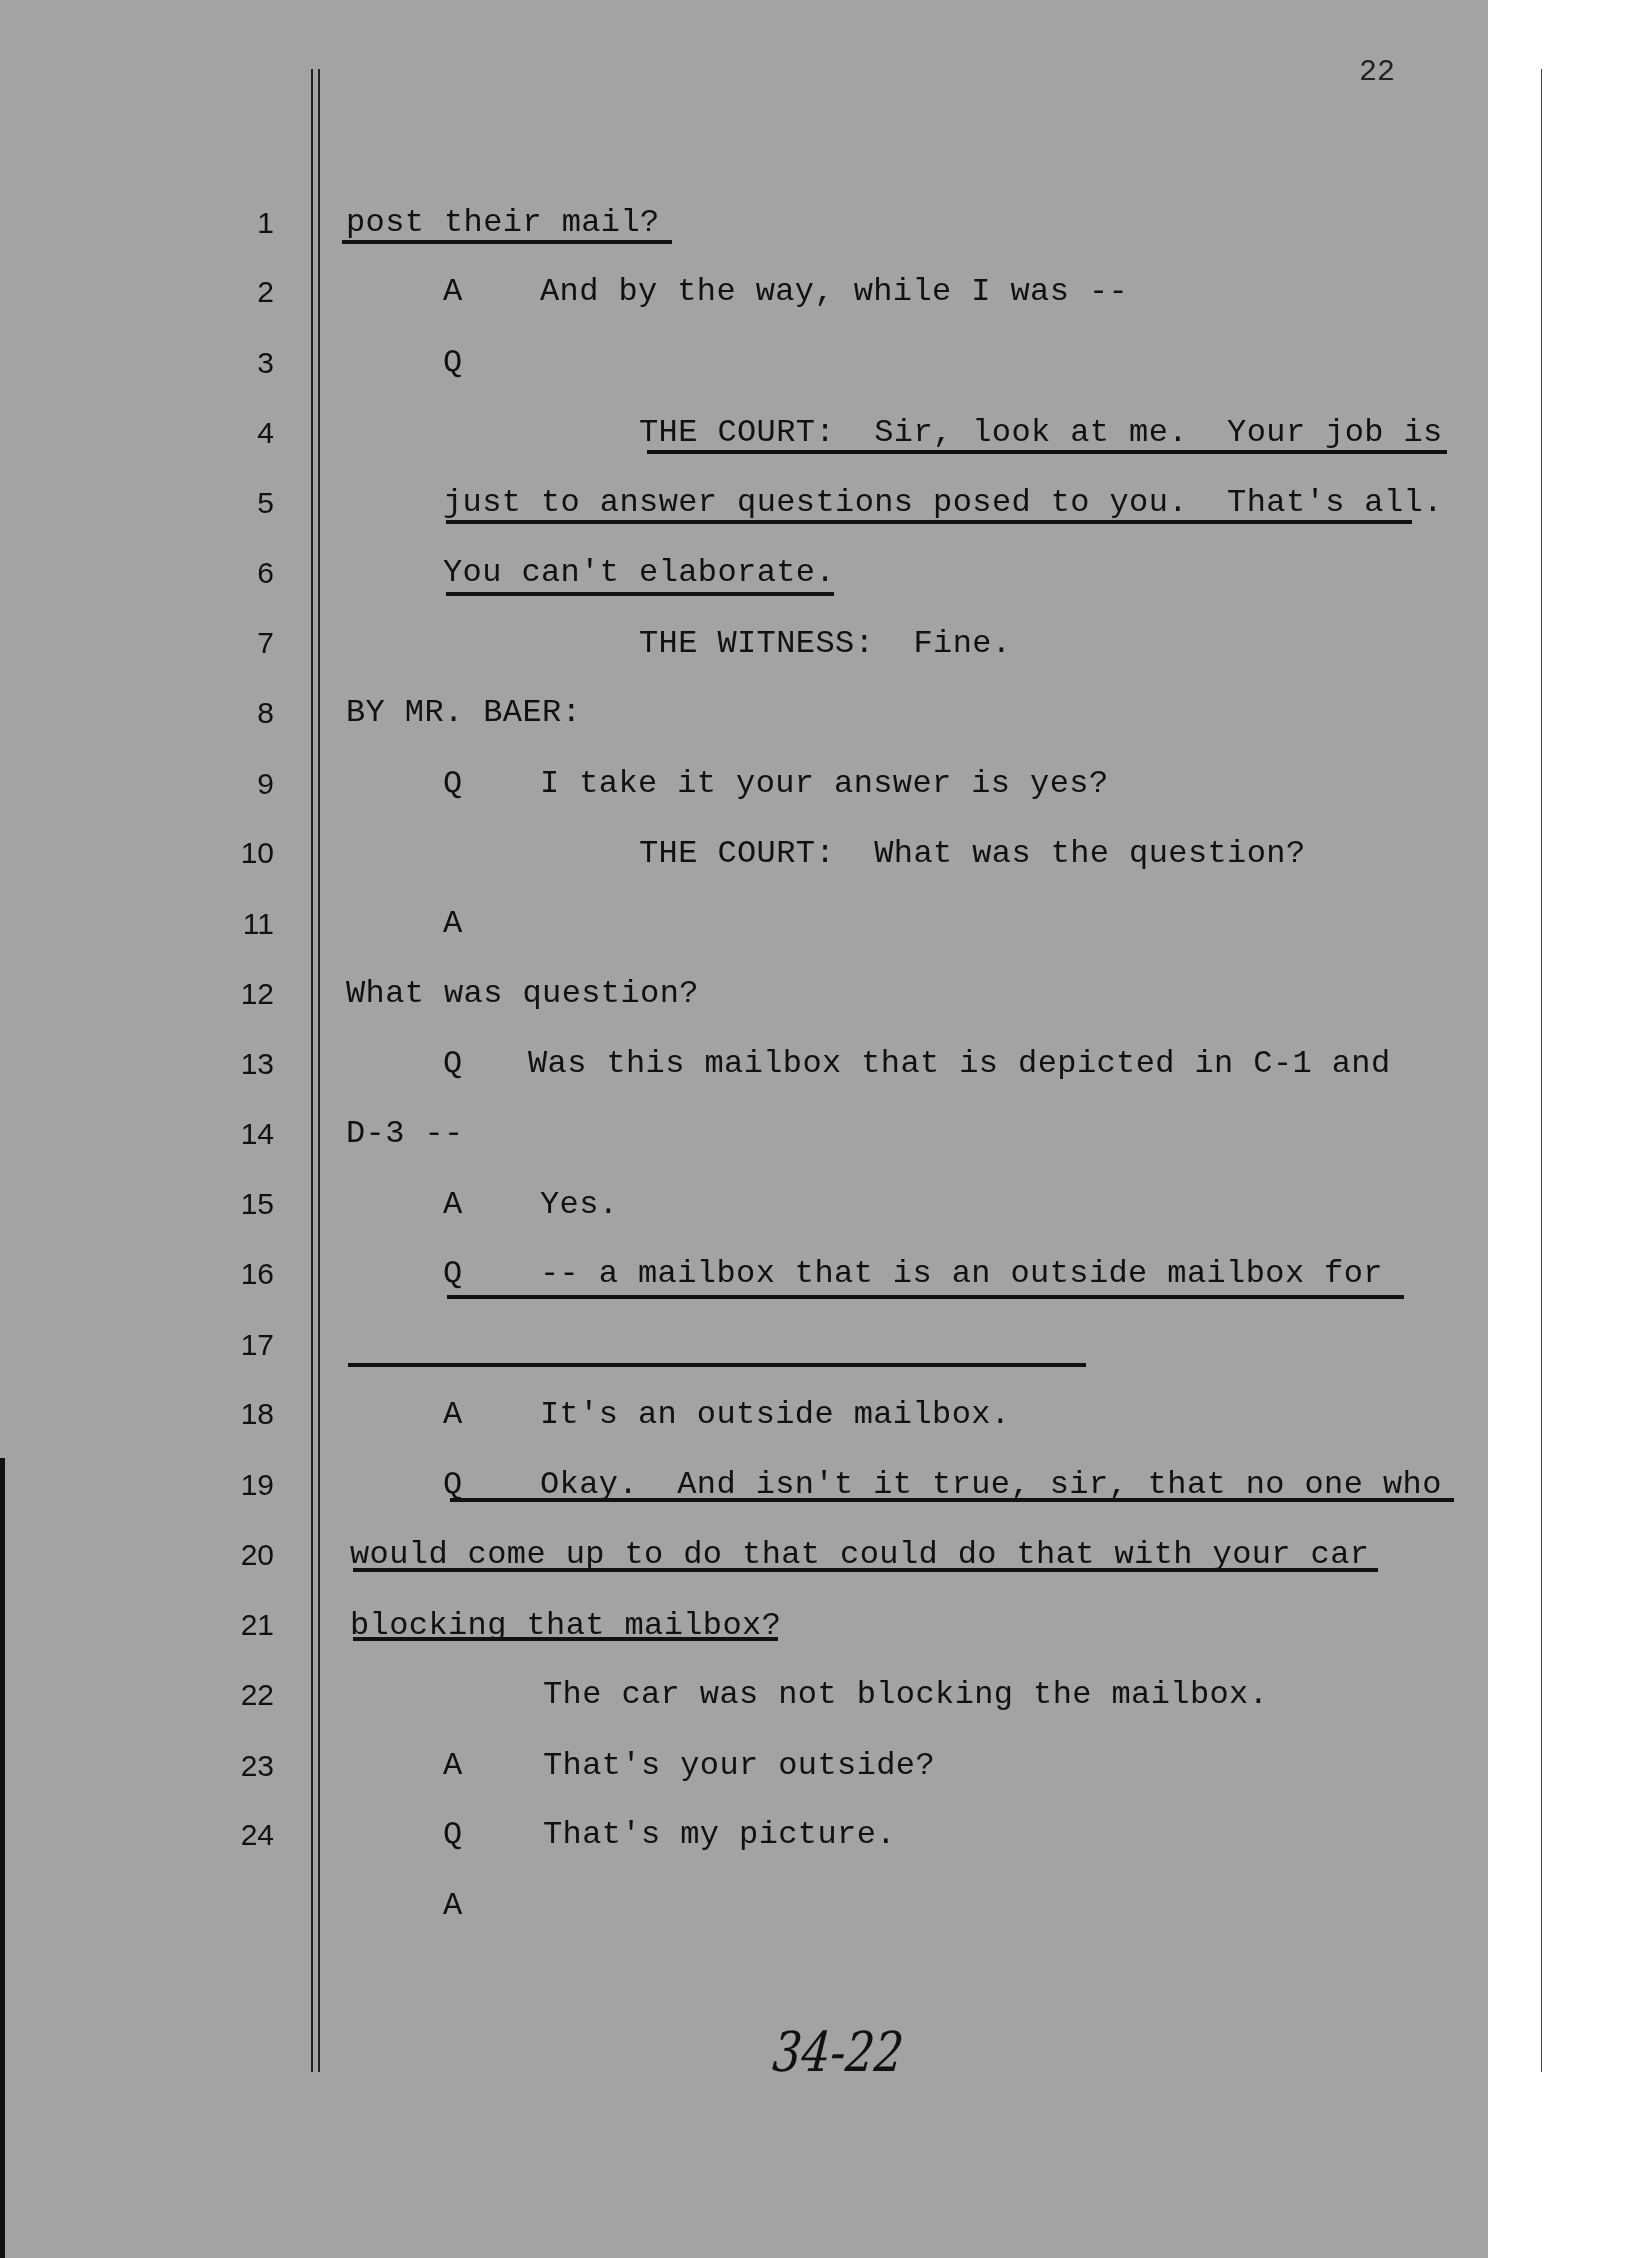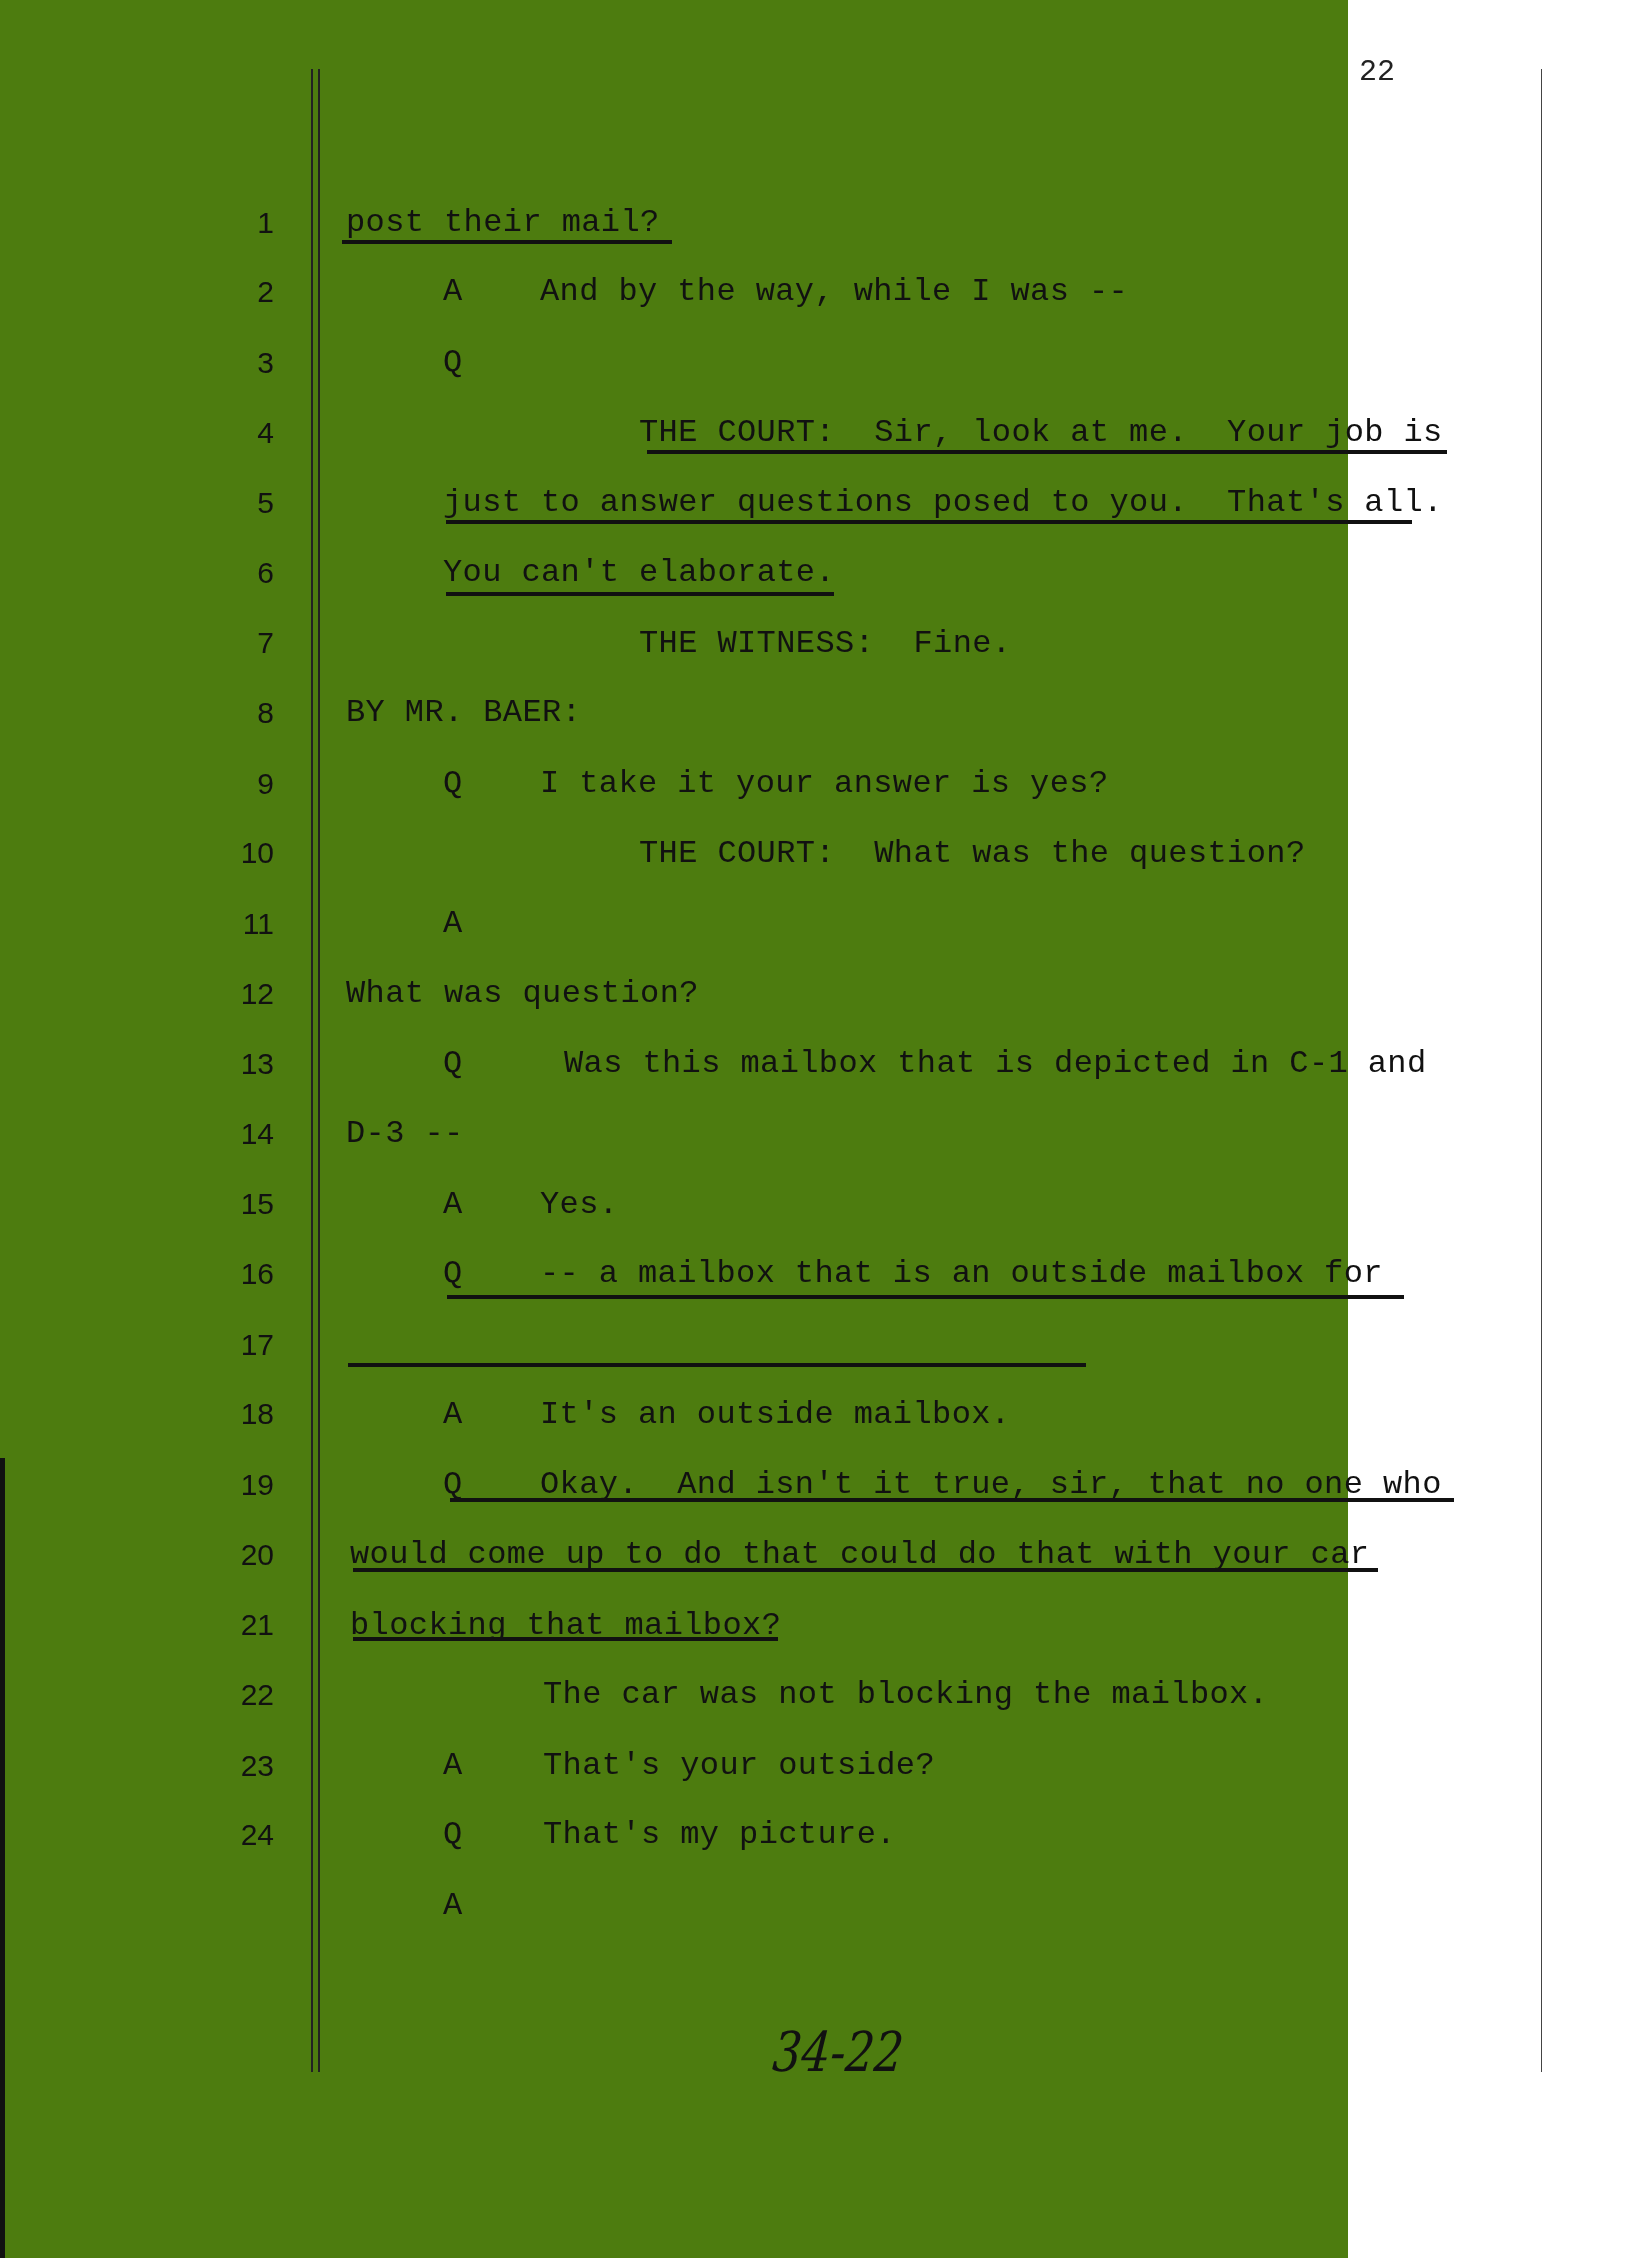--- a/index.html
+++ b/index.html
@@ -1,17 +1,17 @@
 <!DOCTYPE html>
 <html style="font-size:14px"><head>
 <meta charset="utf-8">
 <style>
   html, body { margin: 0; padding: 0; background: #ffffff; }
   body { width: 1640px; height: 2258px; position: relative; overflow: hidden; }
-  .page { position: absolute; left: 0; top: 0; width: 1348px; height: 2258px; background: #4d7c0f; }
+  .page { position: absolute; left: 0; top: 0; width: 1488px; height: 2258px; background: #a3a3a3; }
   .edge-bar { position: absolute; left: 0; top: 1458px; width: 5.3px; height: 800px; background: #111; }
   .margin-line { position: absolute; background: #222; width: 1.8px; }
   .ml-a { left: 311px; top: 69px; height: 2003px; }
   .ml-b { left: 318px; top: 69px; height: 2003px; }
   .ml-right { left: 1541px; top: 69px; width: 1.3px; height: 2003px; background: #444; }
   .page-number { position: absolute; left: 1359px; top: 55px; font-family: "Liberation Mono", monospace; font-size: 30px; color: #222; }
   .line-no { position: absolute; width: 62px; left: 212px; text-align: right; font-family: "Liberation Sans", sans-serif; font-size: 30px; color: #111; }
   .tx { position: absolute; font-family: "Liberation Mono", monospace; font-size: 32px; color: #111; white-space: pre; letter-spacing: 0.4px; }
   .ul { position: absolute; height: 3.5px; background: #111; }
   .handwritten { position: absolute; left: 776px; top: 2020px; font-family: "DejaVu Serif", serif; font-style: italic; font-size: 55px; color: #111; transform: scaleX(0.82) skewX(-6deg); transform-origin: left top; }
@@ -68,21 +68,21 @@
   <div class="tx" style="left:346px;top:204px">post their mail?</div>
   <div class="tx" style="left:540px;top:273px">And by the way, while I was --</div>
   <div class="tx" style="left:639px;top:414px">THE COURT:  Sir, look at me.  Your job is</div>
   <div class="tx" style="left:443px;top:484px">just to answer questions posed to you.  That's all.</div>
   <div class="tx" style="left:443px;top:554px">You can't elaborate.</div>
   <div class="tx" style="left:639px;top:625px">THE WITNESS:  Fine.</div>
   <div class="tx" style="left:346px;top:694px">BY MR. BAER:</div>
   <div class="tx" style="left:540px;top:765px">I take it your answer is yes?</div>
   <div class="tx" style="left:639px;top:835px">THE COURT:  What was the question?</div>
   <div class="tx" style="left:346px;top:975px">What was question?</div>
-  <div class="tx" style="left:564px;top:1045px">Was this mailbox that is depicted in C-1 and</div>
+  <div class="tx" style="left:528px;top:1045px">Was this mailbox that is depicted in C-1 and</div>
   <div class="tx" style="left:346px;top:1115px">D-3 --</div>
   <div class="tx" style="left:540px;top:1186px">Yes.</div>
   <div class="tx" style="left:540px;top:1255px">-- a mailbox that is an outside mailbox for</div>
   <div class="tx" style="left:540px;top:1396px">It's an outside mailbox.</div>
   <div class="tx" style="left:540px;top:1466px">Okay.  And isn't it true, sir, that no one who</div>
   <div class="tx" style="left:350px;top:1536px">would come up to do that could do that with your car</div>
   <div class="tx" style="left:350px;top:1607px">blocking that mailbox?</div>
   <div class="tx" style="left:543px;top:1676px">The car was not blocking the mailbox.</div>
   <div class="tx" style="left:543px;top:1747px">That's your outside?</div>
   <div class="tx" style="left:543px;top:1816px">That's my picture.</div>

